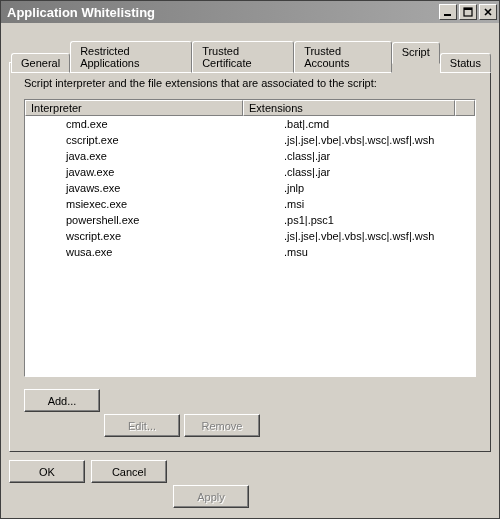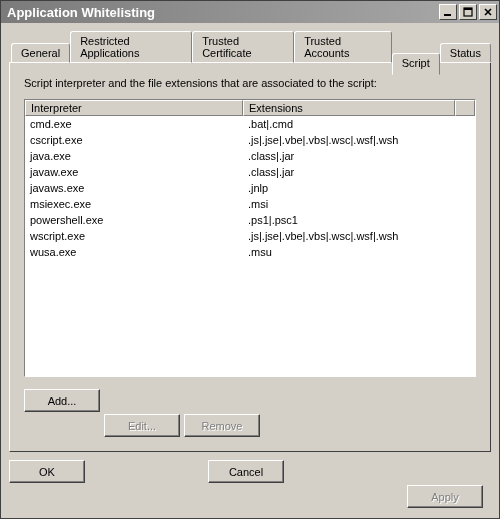--- a/index.html
+++ b/index.html
@@ -64,28 +64,28 @@
     background: #d4d0c8;
     border: 1px solid;
     border-color: #fff #808080 #d4d0c8 #fff;
     border-radius: 3px 3px 0 0;
     margin-right: 0px;
     position: relative;
     font-size: 11px;
     cursor: default;
   }
   .tab.inactive {
-    top: 0;
+    top: 10px;
     border-bottom-color: #fff;
   }
   .tab.active {
     border-bottom-color: #d4d0c8;
     z-index: 3;
     padding-bottom: 5px;
-    top: 12px;
+    top: 1px;
   }
   .tab-panel {
     flex: 1;
     border: 1px solid;
     border-color: #fff #404040 #404040 #fff;
     background: #d4d0c8;
     padding: 14px 14px 14px 14px;
     margin-top: -1px;
     display: flex;
     flex-direction: column;
@@ -118,20 +118,21 @@
     display: flex;
     align-items: center;
     cursor: default;
   }
   .lv-hcell.col1 { width: 218px; }
   .lv-hcell.col2 { flex: 1; }
   .lv-hcell.col3 { width: 20px; }
   .lv-body {
     flex: 1;
     overflow: auto;
+    padding-left: 36px;
   }
   .lv-row {
     display: flex;
     height: 16px;
     align-items: center;
   }
   .lv-cell {
     padding: 0 5px;
     font-size: 11px;
     white-space: nowrap;
@@ -156,21 +157,21 @@
     padding: 0 8px;
     display: inline-flex;
     align-items: center;
     justify-content: center;
     cursor: default;
   }
   .btn[disabled] { color: #808080; text-shadow: 1px 1px 0 #fff; margin-top: 25px; }
   .footer-btns {
     display: flex;
     gap: 6px;
-    justify-content: space-between;
+    justify-content: flex-start;
     padding: 0 8px 0 0;
     margin-top: 8px;
   }
 </style>
 </head>
 <body>
 
 <div class="window">
 
   <div class="titlebar">

